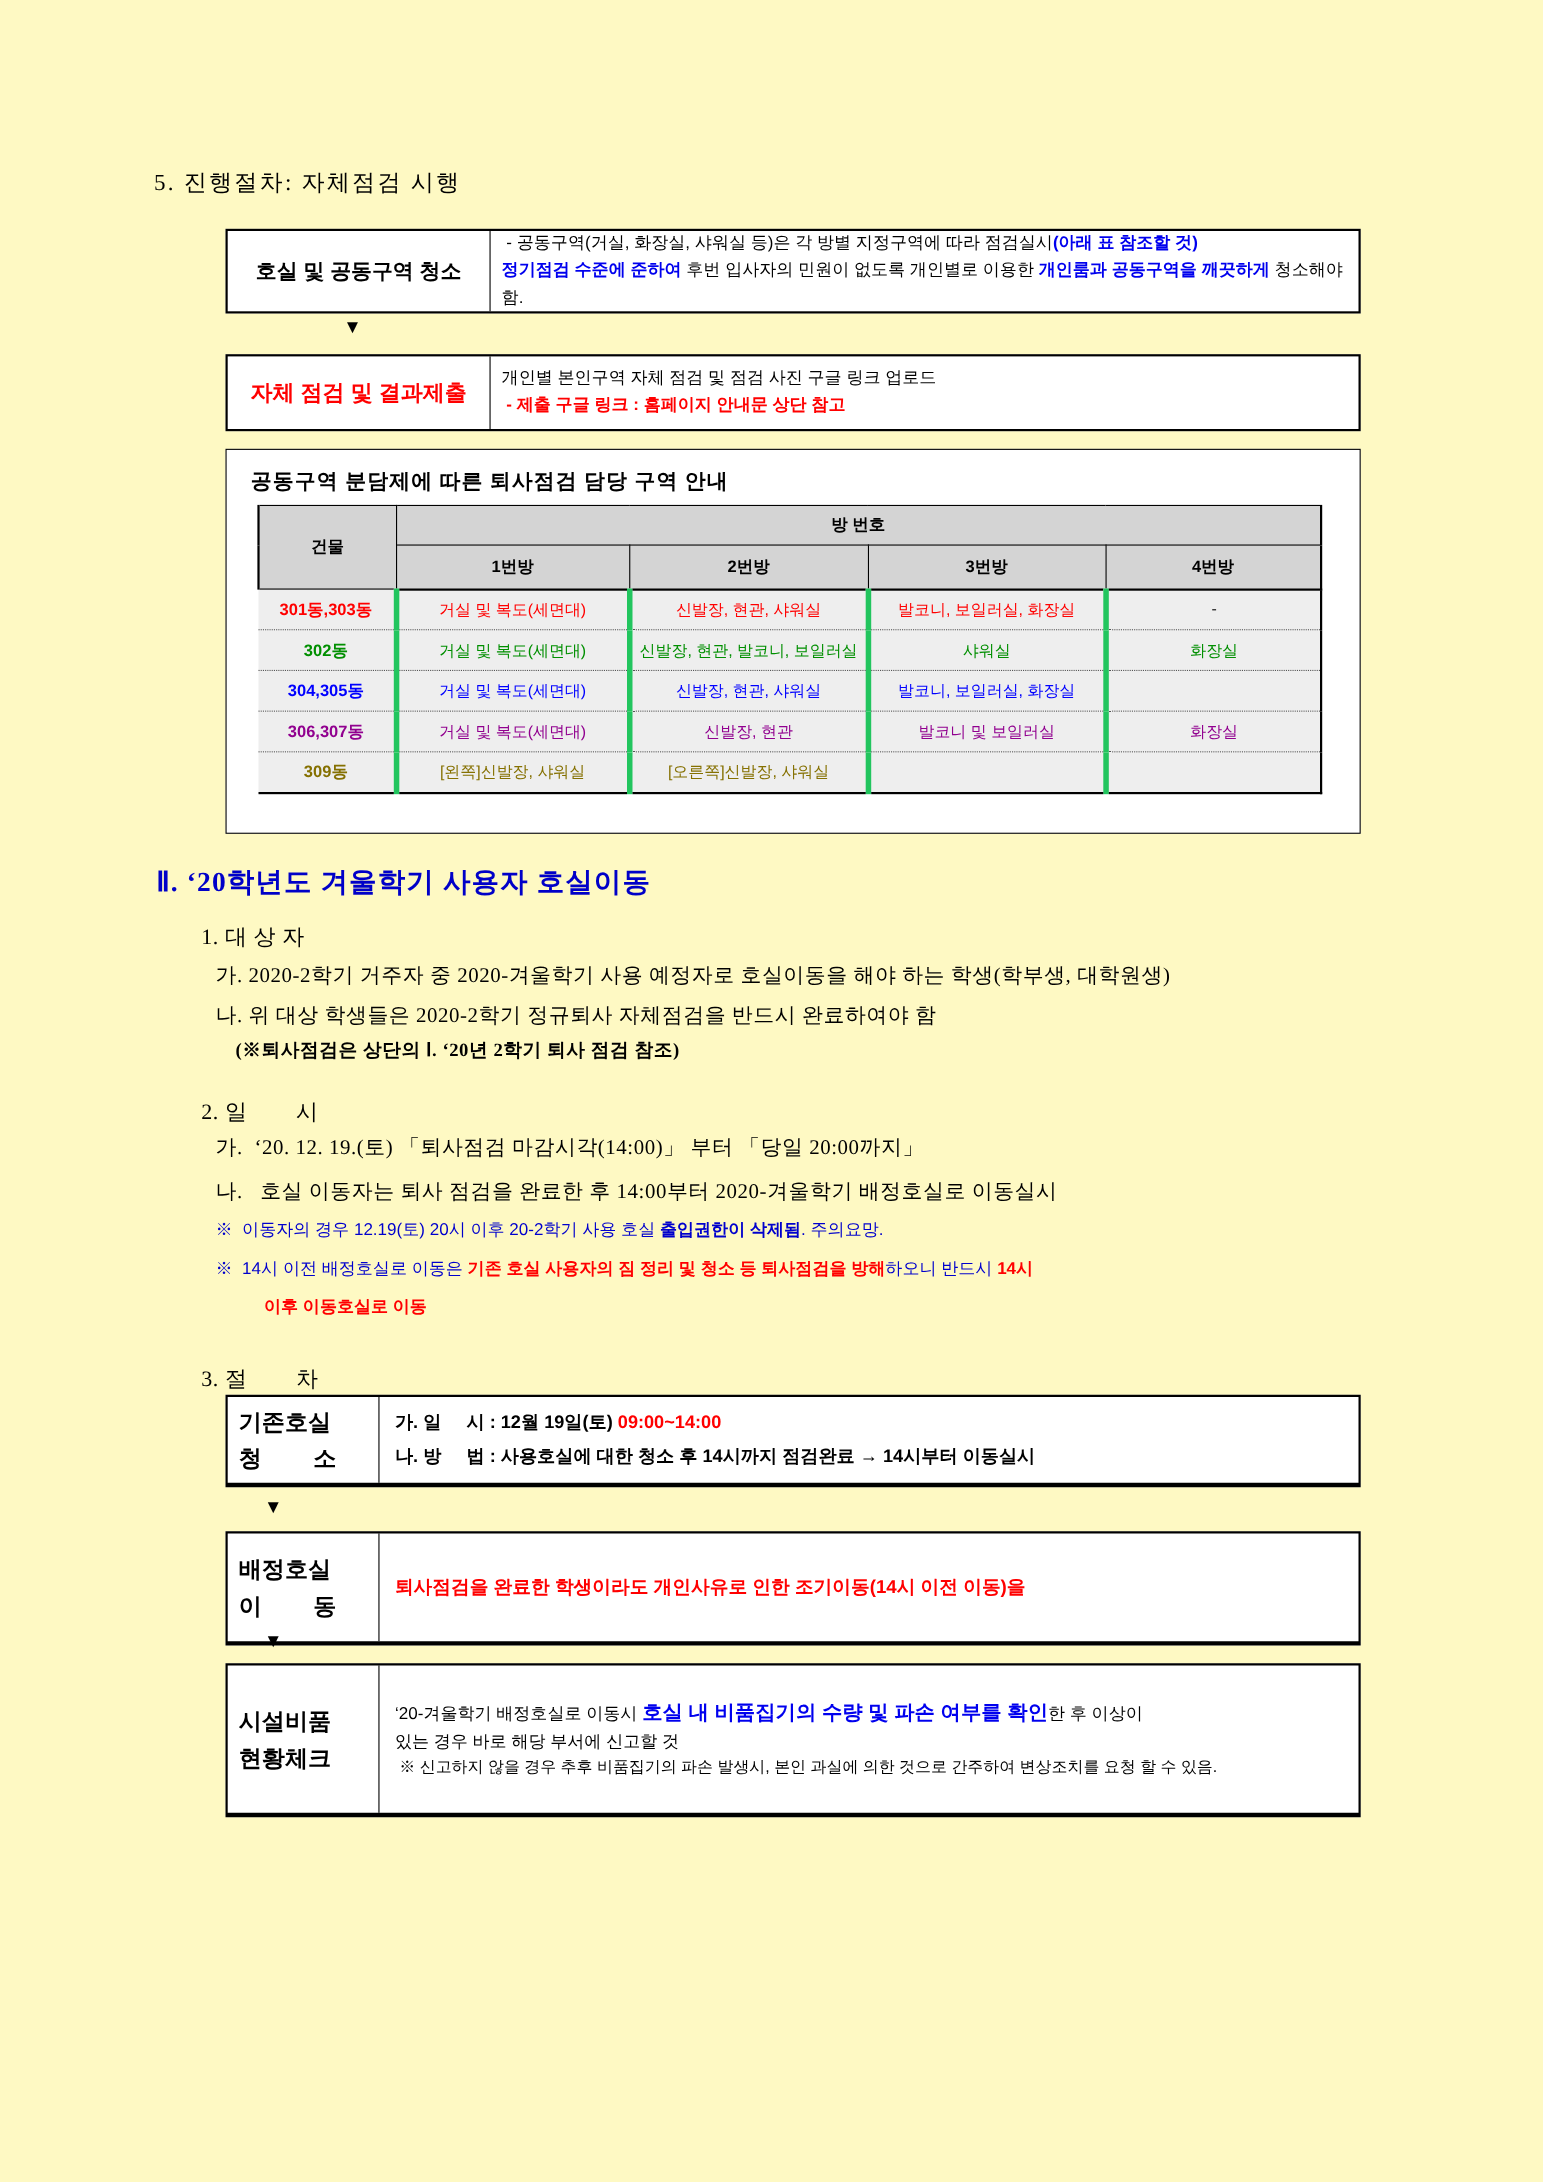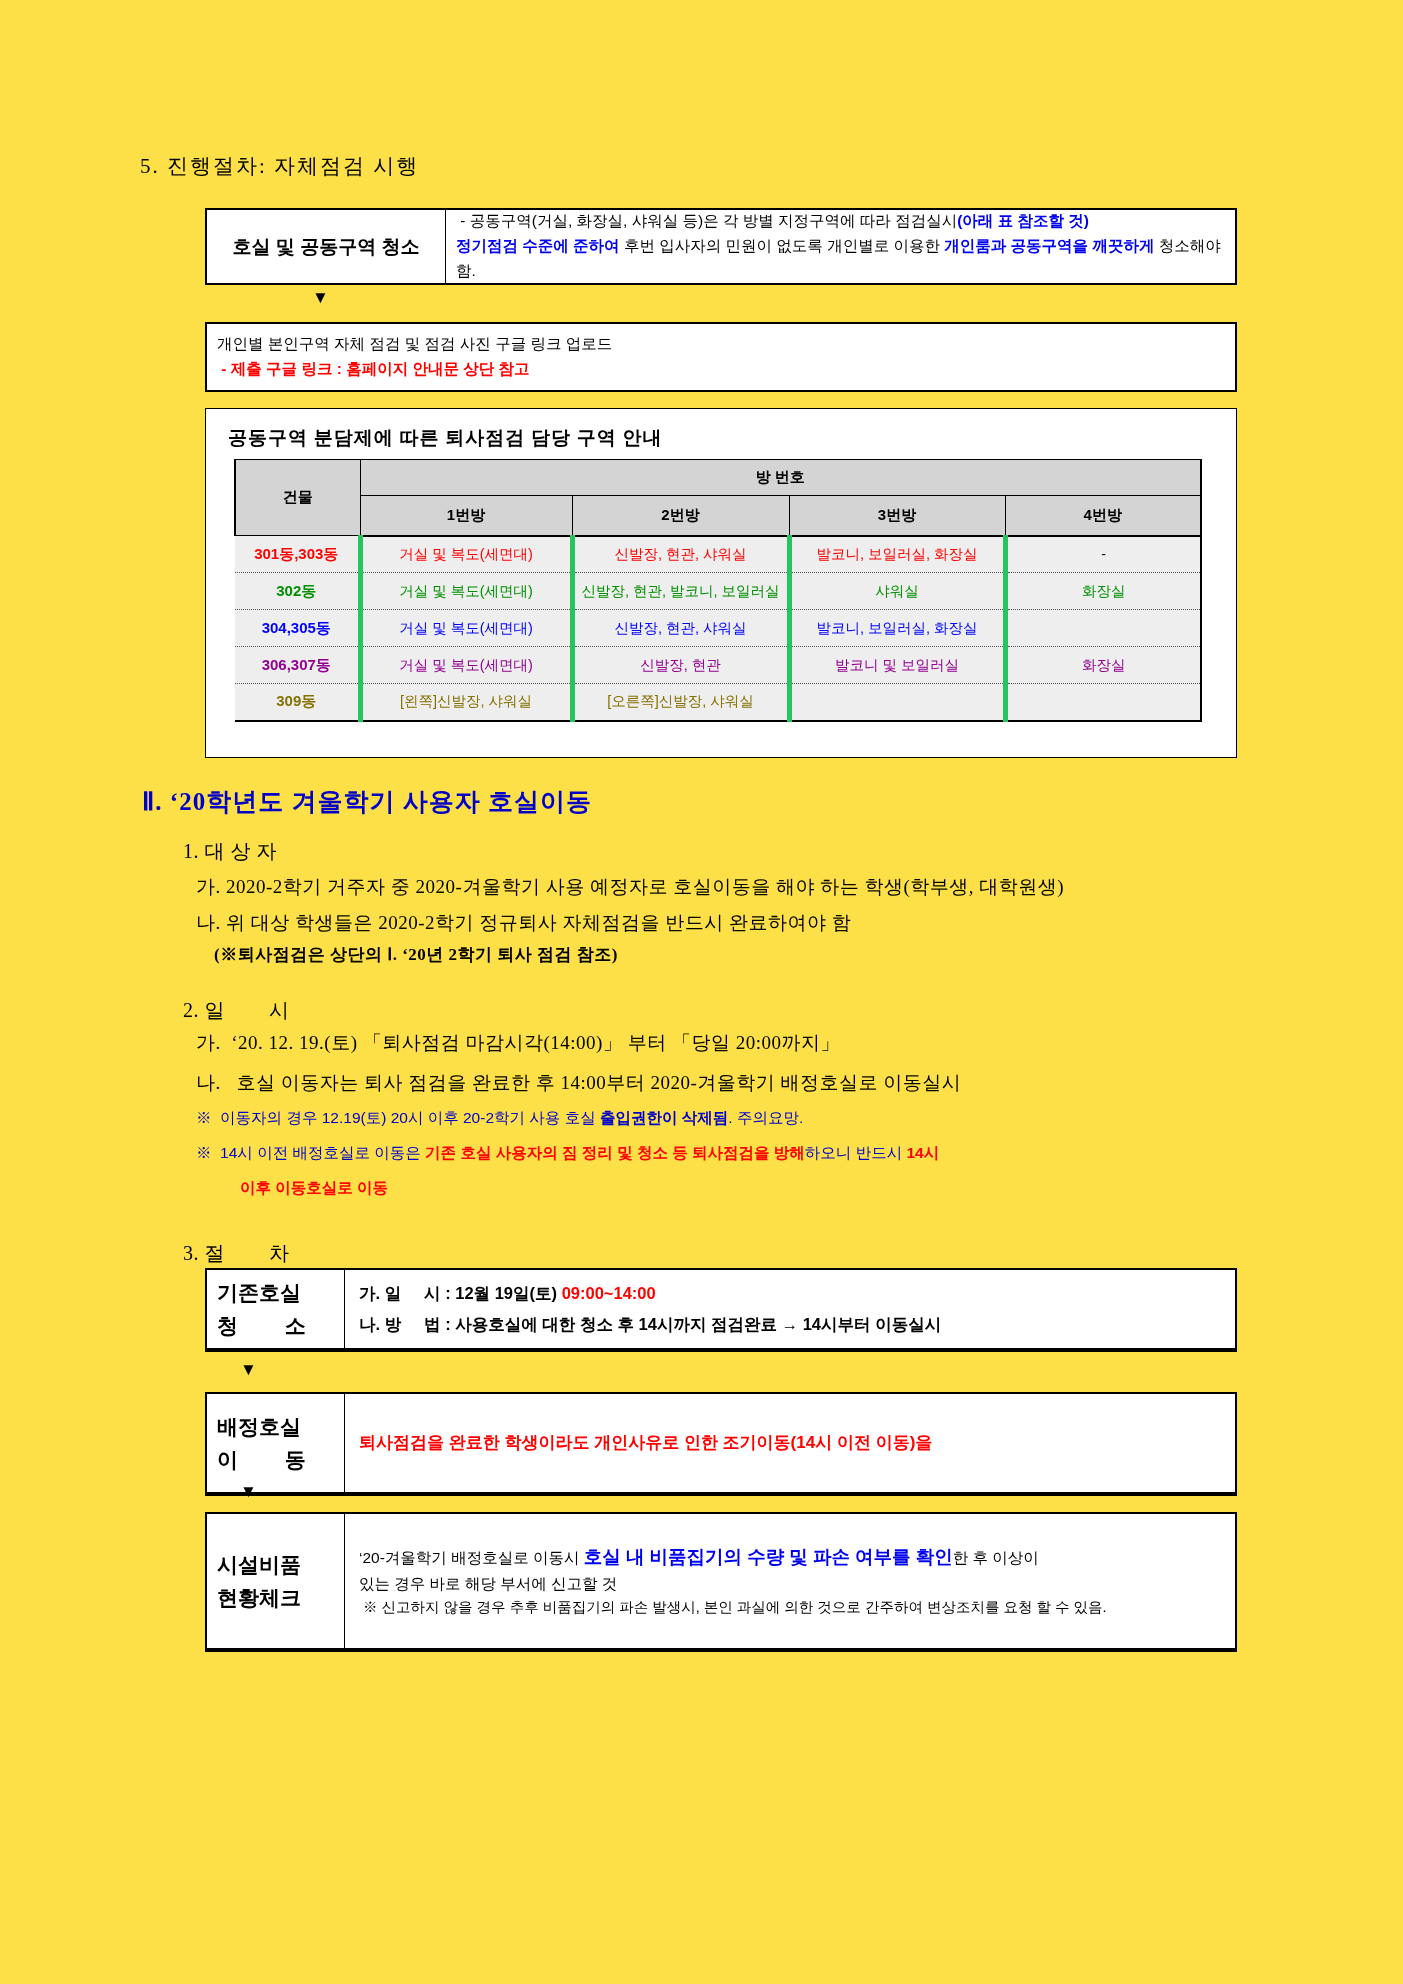--- a/index.html
+++ b/index.html
@@ -1,16 +1,16 @@
 <!DOCTYPE html>
 <html style="--accent_blue: #0000EE; --note_blue: #0000CD; --heading_blue: #0000C8; --red: #FF0000; --green: #008F00; --row_blue: #0000FF; --purple: #91008F; --olive: #857000;"><head>
 <meta charset="utf-8">
 <style>
   html,body{margin:0;padding:0;background:#fff;}
-  .page{position:relative;width:1403px;height:1984px;background:#fde047;overflow:hidden;
+  .page{position:relative;width:1403px;height:1984px;background:#fef9c3;overflow:hidden;
         font-family:"Liberation Sans",sans-serif;color:#000;text-decoration:underline;}
   .seg{white-space:pre-wrap;}
   .b{font-weight:bold;}
   .blue{color:var(--accent_blue);}
   .red{color:var(--red);}
   .nblue{color:var(--note_blue);}
 
   
   .serif-line{position:absolute;font-family:"Liberation Serif",serif;white-space:pre;letter-spacing:.5px;}
   .h5{left:140px;top:152px;font-size:21px;letter-spacing:2px;}
@@ -69,20 +69,21 @@
     <div class="lbl">호실 및 공동구역 청소</div>
     <div class="cnt">
       <div><span class="seg"> - 공동구역(거실, 화장실, 샤워실 등)은 각 방별 지정구역에 따라 점검실시</span><span class="seg blue b">(아래 표 참조할 것)</span></div>
       <div><span class="seg blue b">정기점검 수준에 준하여</span><span class="seg"> 후번 입사자의 민원이 없도록 개인별로 이용한 </span><span class="seg blue b">개인룸과 공동구역을 깨끗하게</span><span class="seg"> 청소해야 함.</span></div>
     </div>
   </div>
 
   <div class="arrow" style="left:312px;top:288px;">▼</div>
 
   <div class="flowbox" style="top:322px;height:70px;">
+    <div class="lbl red" style="font-size:20px;">자체 점검 및 결과제출</div>
     <div class="cnt">
       <div><span class="seg">개인별 본인구역 자체 점검 및 점검 사진 구글 링크 업로드</span></div>
       <div><span class="seg red b"> - 제출 구글 링크 : 홈페이지 안내문 상단 참고</span></div>
     </div>
   </div>
 
   <div class="zt-wrap">
     <div class="zt-title">공동구역 분담제에 따른 퇴사점검 담당 구역 안내</div>
     <table class="zt">
       <colgroup>

